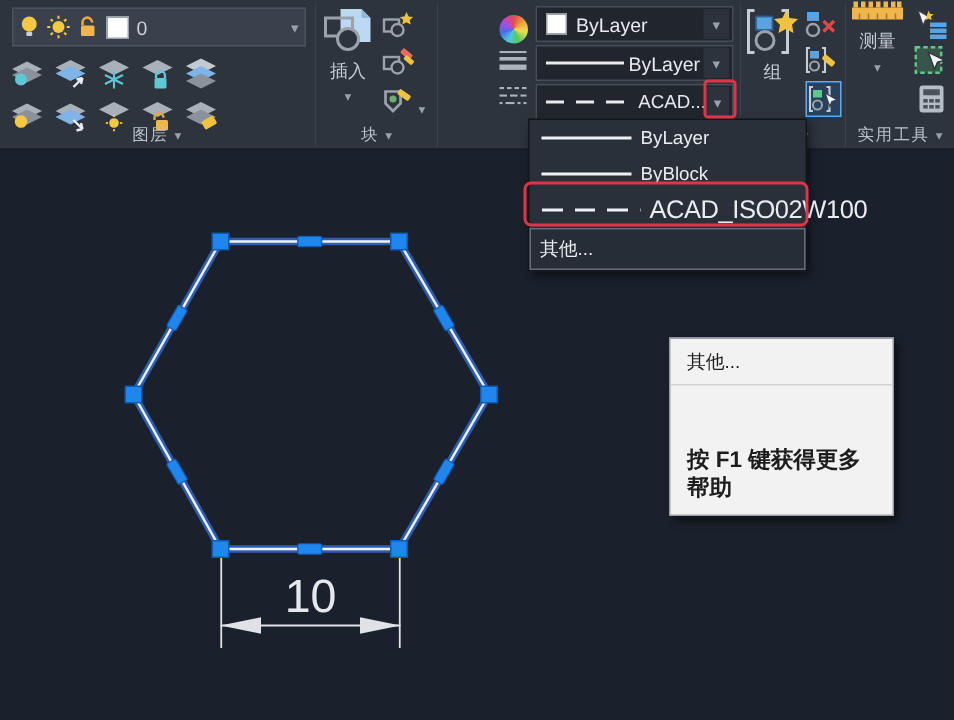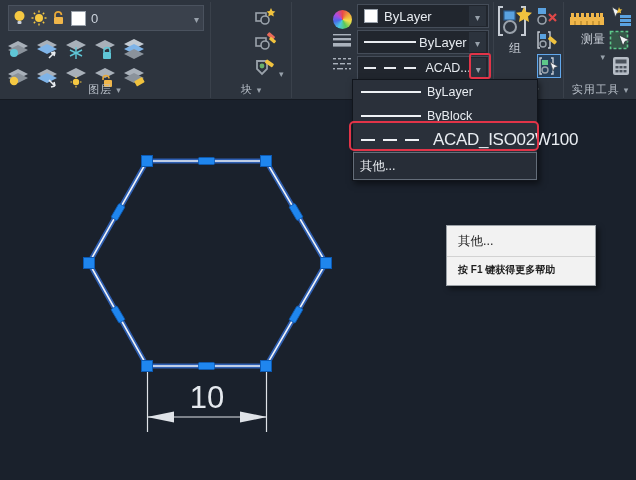--- a/index.html
+++ b/index.html
@@ -40,21 +40,21 @@
   .ddline { width:60px; height:1.5px; background:#eef1f5; flex:none; }
   .dddash { width:66px; height:1.5px; flex:none; background:repeating-linear-gradient(90deg,#eef1f5 0 14px,transparent 14px 22px); }
   .ddfooter { height:28px; border:1px solid #646d79; background:#272d37; display:flex; align-items:center; padding:0 6px; color:#e9edf2; font-size:12.5px; }
 
   
   .redbox { position:absolute; border:2.5px solid #e23448; border-radius:5px; z-index:40; pointer-events:none; }
 
   
   .tooltip { position:absolute; left:446px; top:225px; width:150px; background:#f2f2f2; border:1px solid #9aa0a6; box-shadow:3px 3px 5px rgba(0,0,0,.5); z-index:50; }
   .tooltip .tt-title { padding:7px 11px 6px; font-size:12.5px; color:#1d1d1d; border-bottom:1px solid #d2d2d2; }
-  .tooltip .tt-hint { padding:6px 11px 8px; font-size:10px; color:#1d1d1d; font-weight:bold; }
+  .tooltip .tt-hint { padding:6px 11px 8px; font-size:15px; color:#1d1d1d; font-weight:bold;margin-top:34px; }
 
   
   .bluebox { position:absolute; border:1px solid #62a8ec; background:#28415c; }
 
   .iconbox { display:flex; align-items:center; justify-content:center; }
   svg { display:block; }
 </style>
 </head>
 <body>
 
@@ -208,20 +208,32 @@
             <polygon points="2,7 12,2 22,7 12,12" fill="#a8b0b9"></polygon>
             <polygon points="2,12 12,7 22,12 12,17" fill="#8a929b"></polygon>
             <rect x="13" y="13" width="9" height="6" rx="1" fill="#f0c23e" transform="rotate(-30 17 16)"></rect>
           </svg>
       </div>
       <div class="plabel"><span>图层</span> <span class="caret sm"></span></div>
     </div>
     <div class="vsep" style="left:210px;"></div>
 
     <div class="panel" style="left:212px;width:79px;">
+      <div class="bigbtn" style="left:2px;top:4px;width:36px;">
+        <span class="iconbox">
+          <svg width="34" height="32" viewBox="0 0 34 32">
+              <path d="M12 2 h14 l6 6 v16 h-20 z" fill="#bcd9f2"></path>
+              <path d="M26 2 l6 6 h-6 z" fill="#8fb8dc"></path>
+              <rect x="2" y="8" width="18" height="12" fill="none" stroke="#9aa2ab" stroke-width="2"></rect>
+              <circle cx="17" cy="22" r="7" fill="#2d343e" stroke="#9aa2ab" stroke-width="2"></circle>
+            </svg>
+        </span>
+        <span style="margin-top:3px;">插入</span>
+        <span class="caret sm"></span>
+      </div>
       <div class="ltool" style="left:40px;top:6px;width:26px;height:22px;">
         <svg width="22" height="20" viewBox="0 0 22 20">
             <rect x="2" y="6" width="10" height="8" fill="none" stroke="#9aa2ab" stroke-width="1.6"></rect>
             <circle cx="11" cy="13" r="4" fill="#2d343e" stroke="#9aa2ab" stroke-width="1.6"></circle>
             <path d="M17 1 l1.4 3 3 .4 -2.2 2 .6 3 -2.8-1.5 -2.8 1.5 .6-3 -2.2-2 3-.4 z" fill="#f0c23e"></path>
           </svg>
       </div>
       <div class="ltool" style="left:40px;top:31px;width:26px;height:22px;">
         <svg width="22" height="20" viewBox="0 0 22 20">
             <rect x="2" y="6" width="10" height="8" fill="none" stroke="#9aa2ab" stroke-width="1.6"></rect>
@@ -331,21 +343,21 @@
             <rect x="4" y="4" width="6" height="5" fill="#5ec88a"></rect>
             <circle cx="7" cy="14" r="3" fill="none" stroke="#9aa2ab" stroke-width="1.4"></circle>
             <path d="M12 6 l3.2 9 1.4-3.4 3.6-1 z" fill="#f2f4f6" stroke="#3a4149" stroke-width="0.8"></path>
           </svg>
       </div>
       <div class="plabel"><span>组</span> <span class="caret sm"></span></div>
     </div>
     <div class="vsep" style="left:563px;"></div>
 
     <div class="panel" style="left:565px;width:71px;">
-      <div class="bigbtn" style="left:0px;top:12px;width:40px;align-items:flex-end;">
+      <div class="bigbtn" style="left:0px;top:0;width:40px;">
         <span class="iconbox">
           <svg width="36" height="14" viewBox="0 0 36 14">
               <path d="M1 5 h34 v8 h-34 z" fill="#f0b64a"></path>
               <g fill="#f0b64a">
                 <rect x="2" y="1" width="3" height="4"></rect>
                 <rect x="7" y="1" width="3" height="4"></rect>
                 <rect x="12" y="1" width="3" height="4"></rect>
                 <rect x="17" y="1" width="3" height="4"></rect>
                 <rect x="22" y="1" width="3" height="4"></rect>
                 <rect x="27" y="1" width="3" height="4"></rect>

